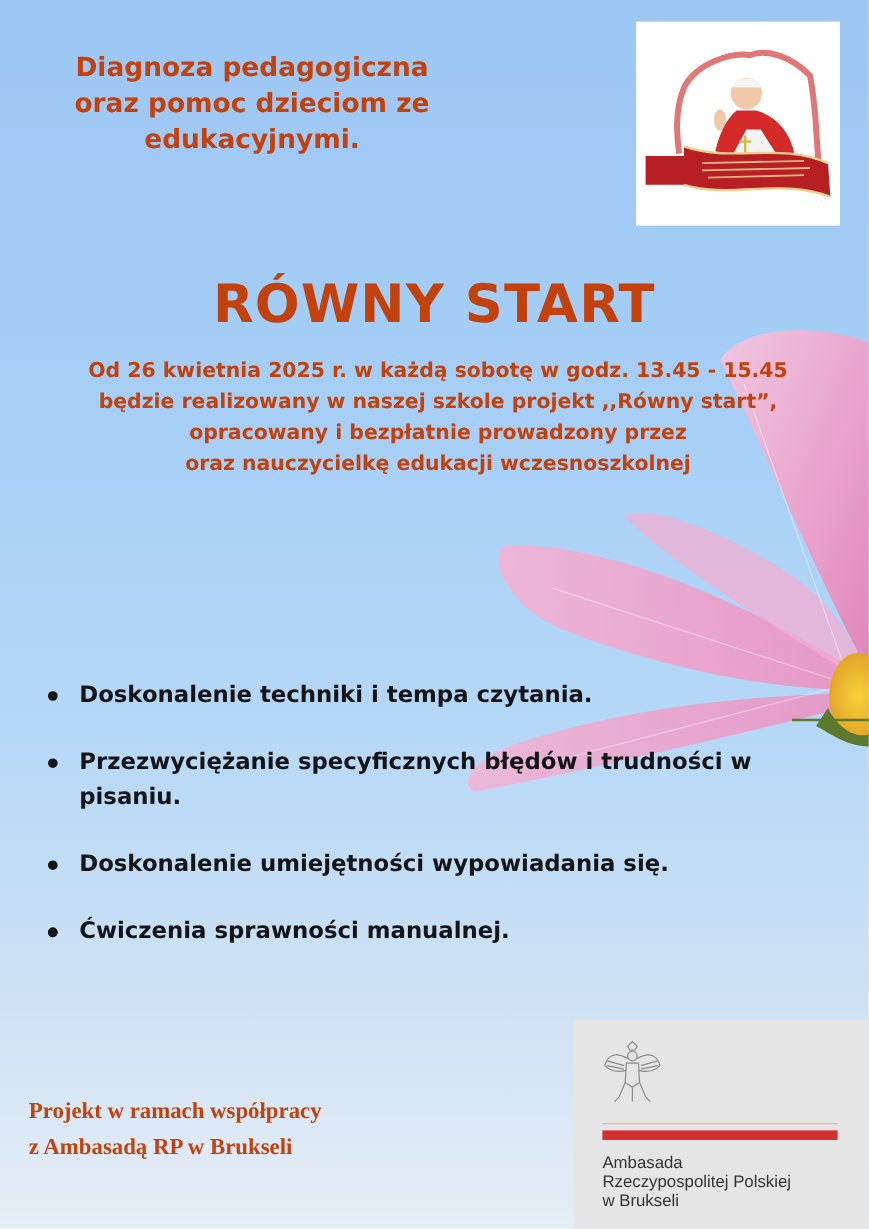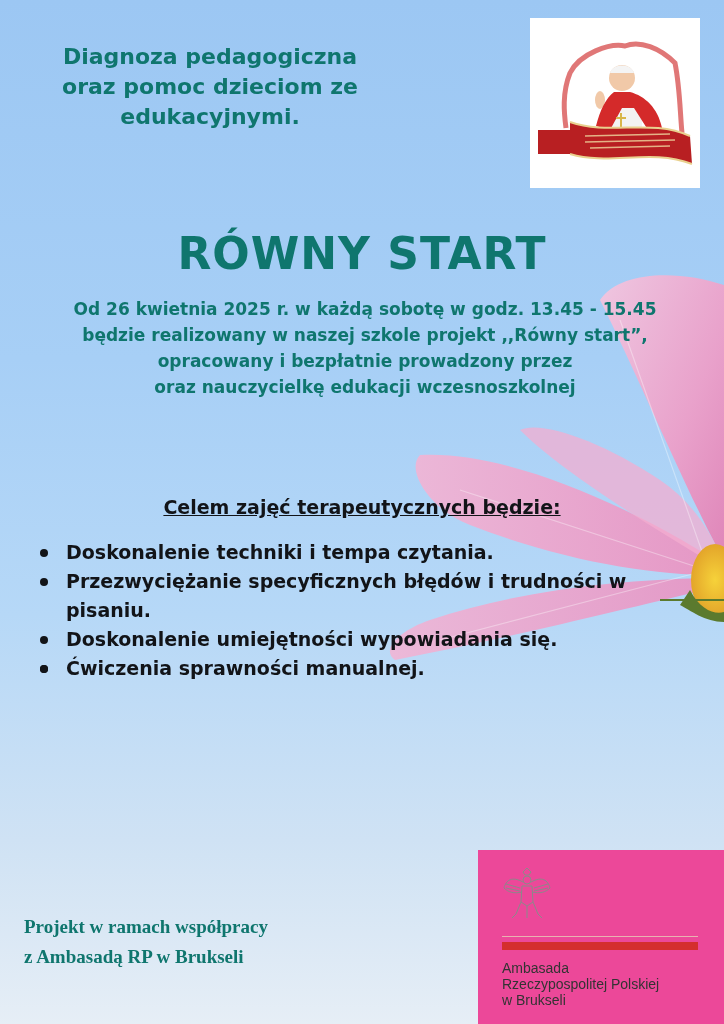--- a/index.html
+++ b/index.html
@@ -3,21 +3,21 @@
   <meta charset="utf-8">
   <style>
     html, body { margin: 0; padding: 0; }
     body {
       width: 724px; height: 1024px; overflow: hidden; position: relative;
       font-family: "Liberation Sans", "DejaVu Sans", sans-serif;
       background: linear-gradient(180deg, #9cc7f3 0%, #a7cff6 35%, #b6d8f7 60%, #cfe2f4 82%, #e6eef6 100%);
     }
     .poster { position: absolute; inset: 0; }
     .flower { position: absolute; left: 0; top: 0; width: 724px; height: 1024px; pointer-events: none; }
-    .maroon { color: #0f766e; }
+    .maroon { color: #c2410c; }
     .dark { color: #121418; }
     .subtitle {
       position: absolute; left: 40px; top: 42px; width: 340px;
       text-align: center; font-weight: bold; font-size: 22px; line-height: 30px;
       font-family: "DejaVu Sans", sans-serif; letter-spacing: 0px;
     }
     .logo-box {
       position: absolute; left: 530px; top: 18px; width: 170px; height: 170px;
       background: #ffffff;
     }
@@ -30,35 +30,35 @@
       font-family: "DejaVu Sans", sans-serif; font-weight: bold; font-size: 17px; line-height: 26px;
     }
     .goals-heading {
       position: absolute; left: 0; top: 496px; width: 724px; text-align: center;
       font-family: "DejaVu Sans", sans-serif; font-weight: bold; font-size: 19px; text-decoration: underline;
     }
     .goals {
       position: absolute; left: 36px; top: 538px; width: 670px; margin: 0; padding: 0; list-style: none;
       font-family: "DejaVu Sans", sans-serif; font-weight: bold; font-size: 19px; line-height: 29px;
     }
-    .goals li { position: relative; padding-left: 30px; }
+    .goals li { position: relative; padding-left: 30px; margin-top: 27px; }
     .goals li .bullet {
       position: absolute; left: 4px; top: 11px; width: 8px; height: 8px; border-radius: 50%; background: #121418;
     }
     .signup {
       position: absolute; left: 20px; top: 762px; width: 690px; text-align: center;
       font-family: "DejaVu Sans", sans-serif; font-weight: bold; font-size: 19px; line-height: 30px;
     }
     .signup a { color: #121418; text-decoration: underline; }
     .footer-note {
       position: absolute; left: 24px; top: 912px; width: 400px;
       font-family: Liberation Serif, serif; font-weight: bold; font-size: 19px; line-height: 30px;
     }
     .embassy-box {
-      position: absolute; left: 478px; top: 850px; width: 246px; height: 174px; background: #ec4899;
+      position: absolute; left: 478px; top: 850px; width: 246px; height: 174px; background: #e5e5e5;
     }
     .embassy-eagle { position: absolute; left: 24px; top: 16px; width: 50px; height: 56px; }
     .embassy-thin { position: absolute; left: 24px; top: 86px; width: 196px; height: 1px; background: #e8b2b0; }
     .embassy-bar { position: absolute; left: 24px; top: 92px; width: 196px; height: 8px; background: #d42e2e; }
     .embassy-text {
       position: absolute; left: 24px; top: 110px; width: 210px;
       font-family: "Liberation Sans", sans-serif; font-size: 14px; line-height: 16px; color: #333333;
     }
   </style>
 </head>
@@ -129,21 +129,20 @@
 
   <div class="title maroon">RÓWNY START</div>
 
   <div class="intro maroon">
     <div>Od 26 kwietnia 2025 r. w każdą sobotę w godz. 13.45 - 15.45</div>
     <div>będzie realizowany w naszej szkole projekt ,,Równy start”,</div>
     <div>opracowany i bezpłatnie prowadzony przez</div>
     <div>oraz nauczycielkę edukacji wczesnoszkolnej</div>
   </div>
 
-  <div class="goals-heading dark">Celem zajęć terapeutycznych będzie:</div>
   <ul class="goals dark">
     <li><span class="bullet"></span><span>Doskonalenie techniki i tempa czytania.</span></li>
     <li><span class="bullet"></span><span>Przezwyciężanie specyficznych błędów i trudności w pisaniu.</span></li>
     <li><span class="bullet"></span><span>Doskonalenie umiejętności wypowiadania się.</span></li>
     <li><span class="bullet"></span></li>
     <li><span class="bullet"></span><span>Ćwiczenia sprawności manualnej.</span></li>
   </ul>
 
 
   <div class="footer-note maroon">

